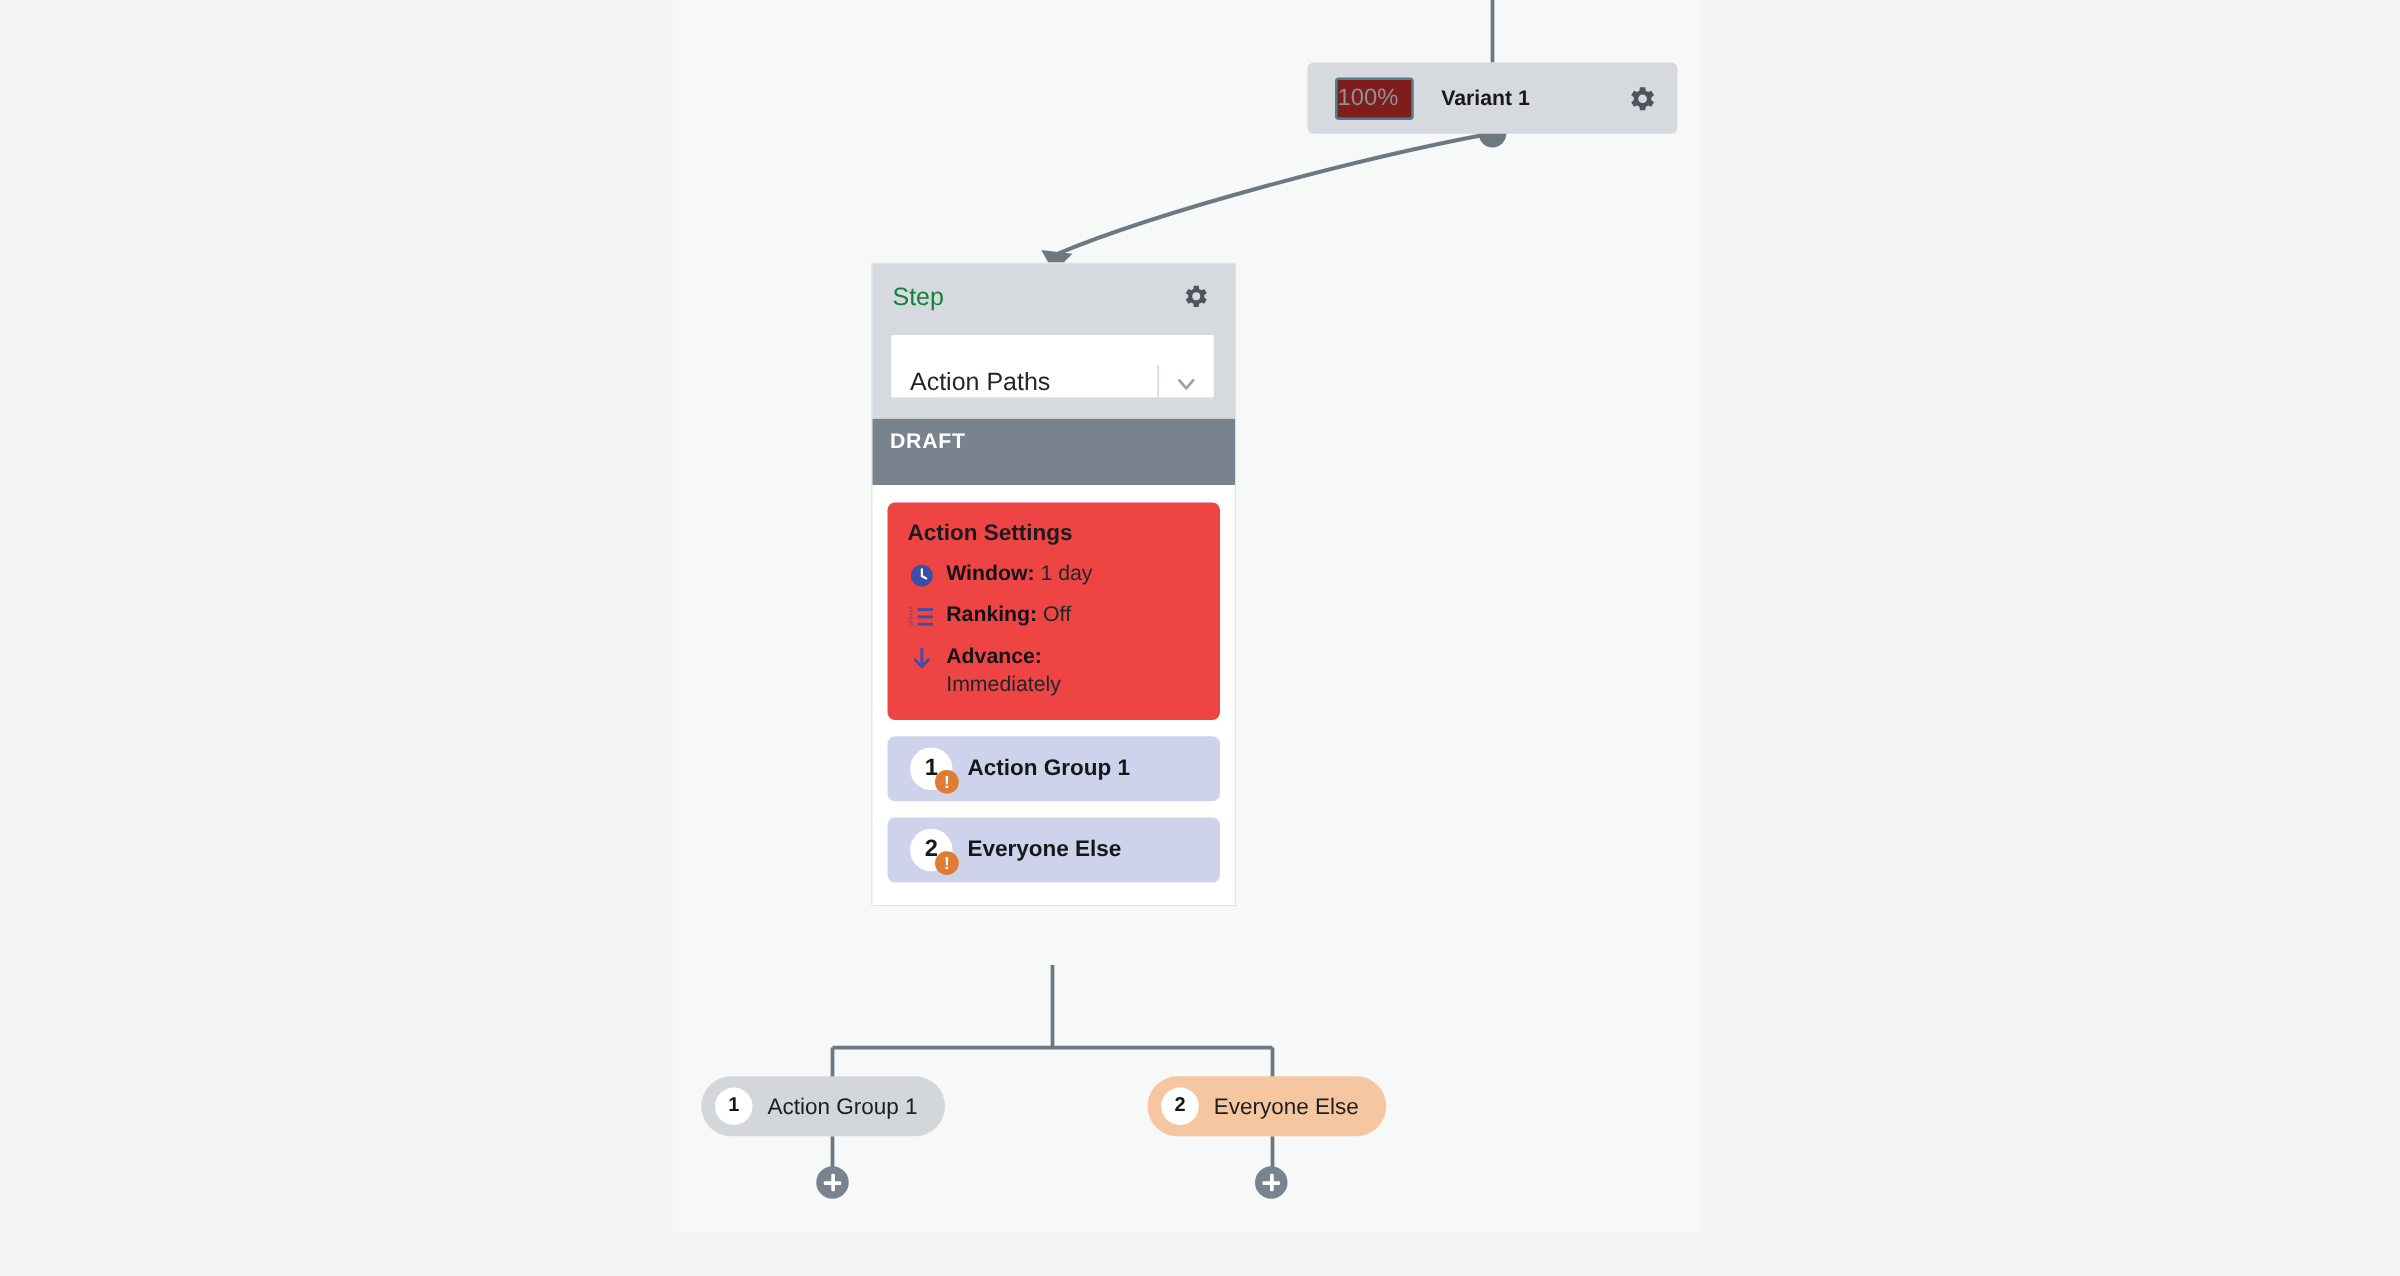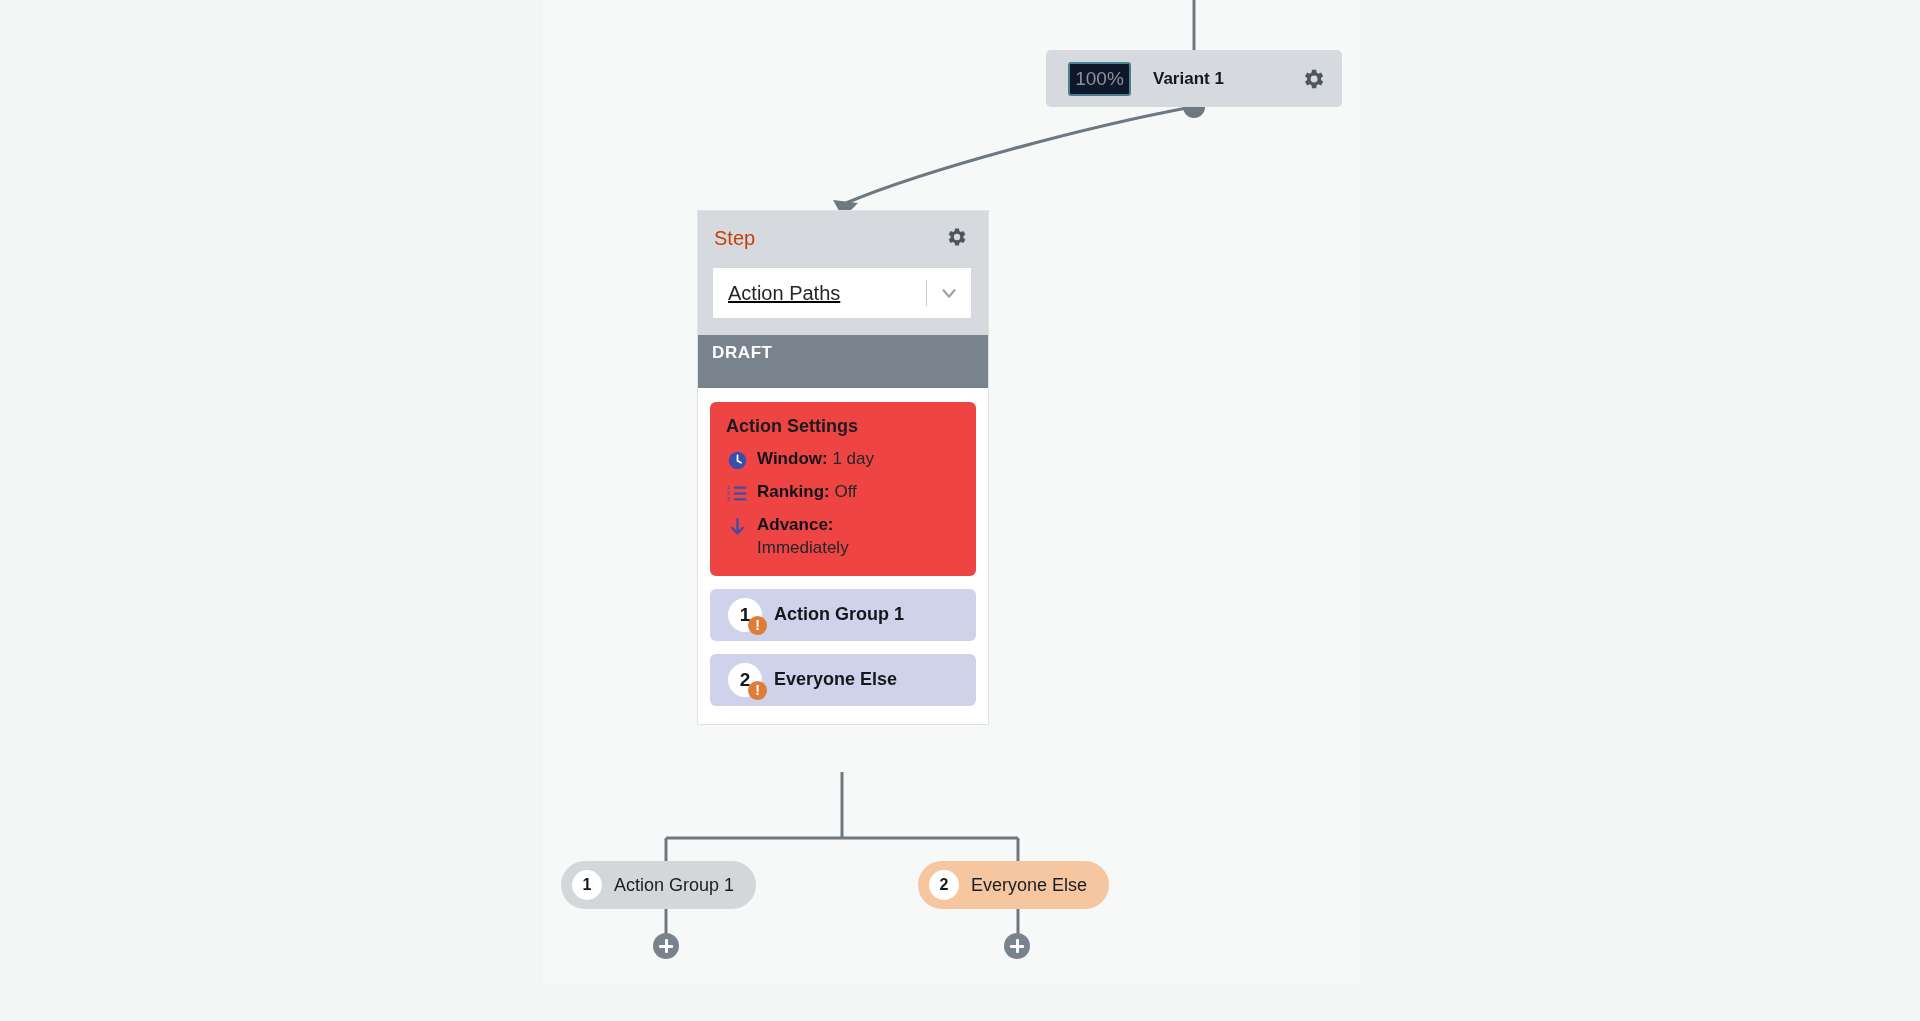--- a/index.html
+++ b/index.html
@@ -42,26 +42,25 @@
     background: #d6dade;
     border-radius: 5px;
     display: flex;
     align-items: center;
     box-sizing: border-box;
     padding: 0 16px 0 22px;
   }
   #variant-pct {
     width: 63px;
     height: 34px;
-    background: #0f172a;
+    background: #7f1d1d;
     border: 2px solid #4c7f92;
     border-radius: 3px;
     color: #8b9299;
     font-size: 19px;
-    text-align: center;
     line-height: 30px;
     box-sizing: border-box;
     padding: 0;
     font-family: "Liberation Sans", sans-serif;
     outline: none;
   }
   #variant-name {
     font-size: 17px;
     font-weight: bold;
     color: #16181a;
@@ -90,33 +89,32 @@
     background: #d6dade;
     padding: 14px 16px 16px 14px;
   }
   #step-head-top {
     display: flex;
     align-items: center;
     padding: 0 2px 6px 2px;
   }
   #step-title {
     font-size: 20px;
-    color: #c2410c;
+    color: #15803d;
   }
   #step-select {
     margin-top: 10px;
     height: 50px;
     background: #fff;
     border: 1px solid #d4d9dd;
     border-radius: 2px;
     display: flex;
-    align-items: center;
+    align-items: flex-end;
     padding: 0 0 0 15px;
     cursor: pointer;
-    text-decoration: underline;
   }
   #step-select-value {
     font-size: 20px;
     color: #22262a;
     flex: 1;
   }
   #select-divider {
     width: 1px;
     height: 26px;
     background: #c8cfd4;

